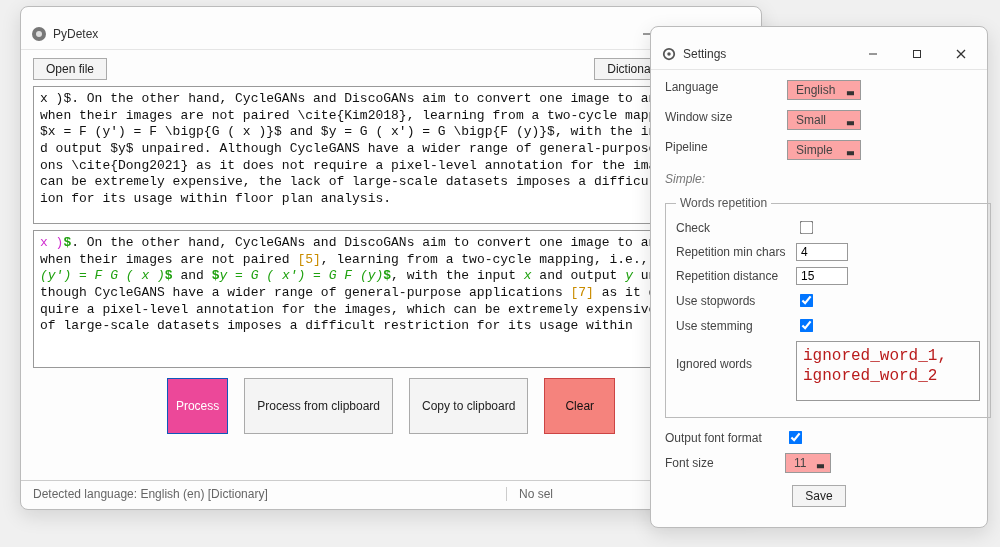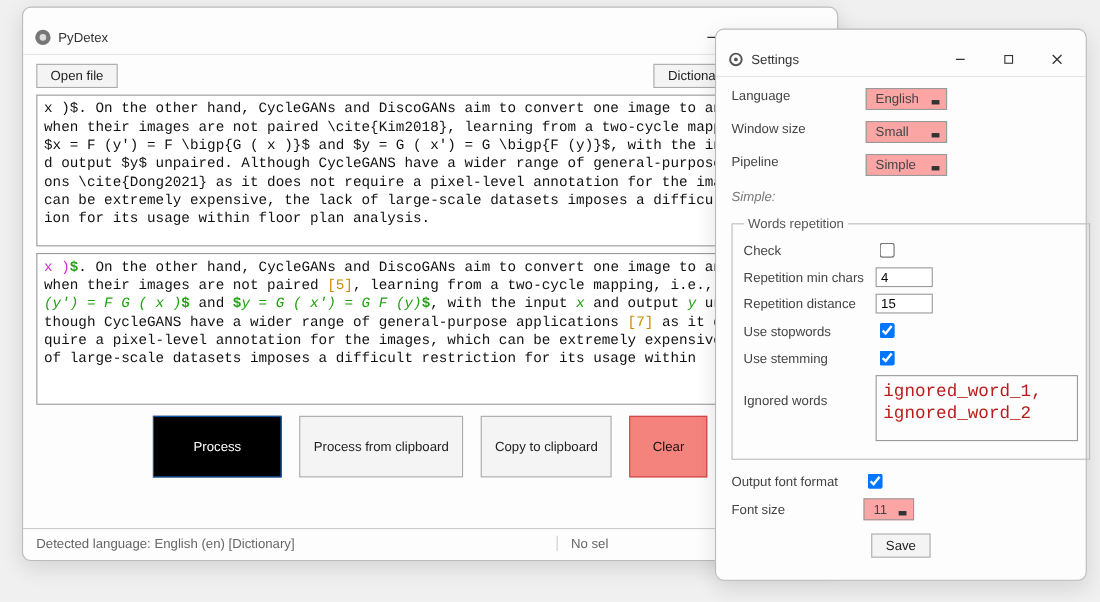--- a/index.html
+++ b/index.html
@@ -72,21 +72,21 @@
     color:#111;
   }
   #raw-area { height:128px; }
   #out-area { height:128px; margin-top:6px; }
   .btn-row {
     display:flex;
     justify-content:center;
     padding:10px 0 10px 0;
     gap:10px;
   }
-  .btn-primary   { background:#000000; color:#fff; border:1px solid #0f58bb; padding:4px 36px; }
+  .btn-primary   { background:#ec4899; color:#fff; border:1px solid #0f58bb; padding:4px 8px; }
   .btn-danger    { background:#f5837d; color:#111; border:1px solid #c44; padding:20px 20px; }
   .statusbar {
     border-top:1px solid #ccc;
     display:flex;
     padding:6px 12px 8px 12px;
     color:#666;
     font-size:12px;
     margin-top:auto;
   }
   .statusbar .sep { width:1px; background:#ccc; margin:0 12px; }

